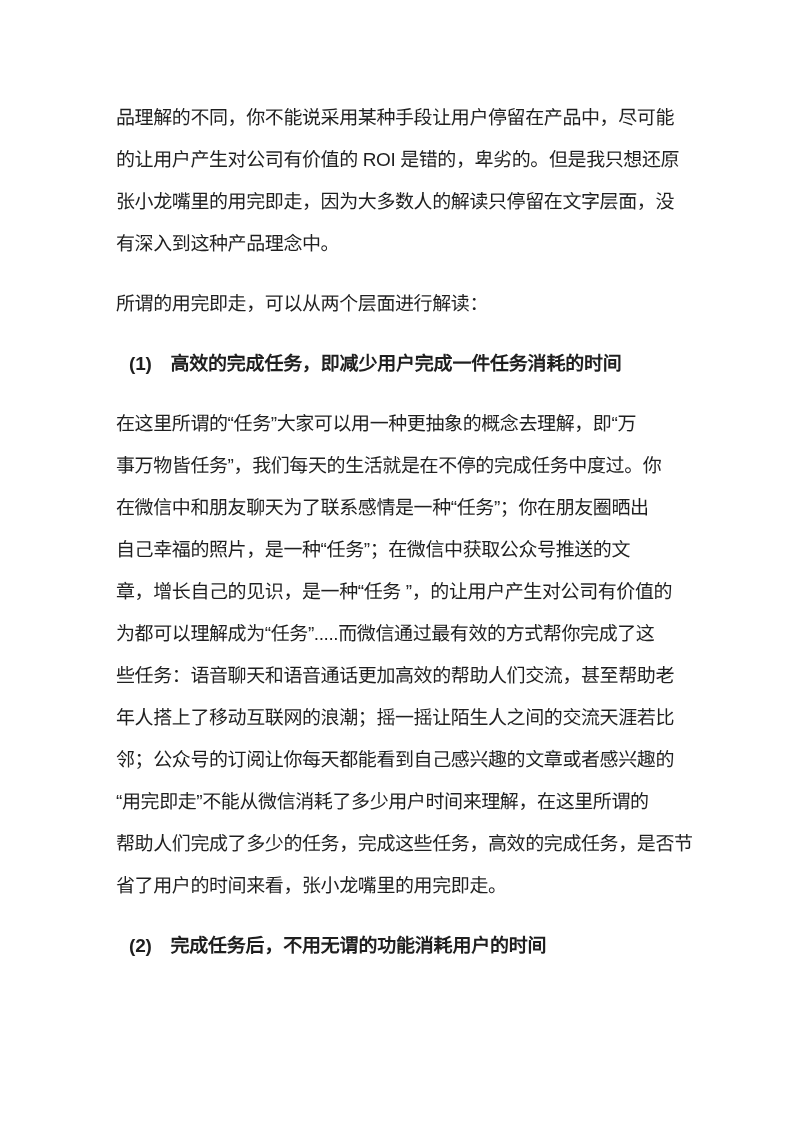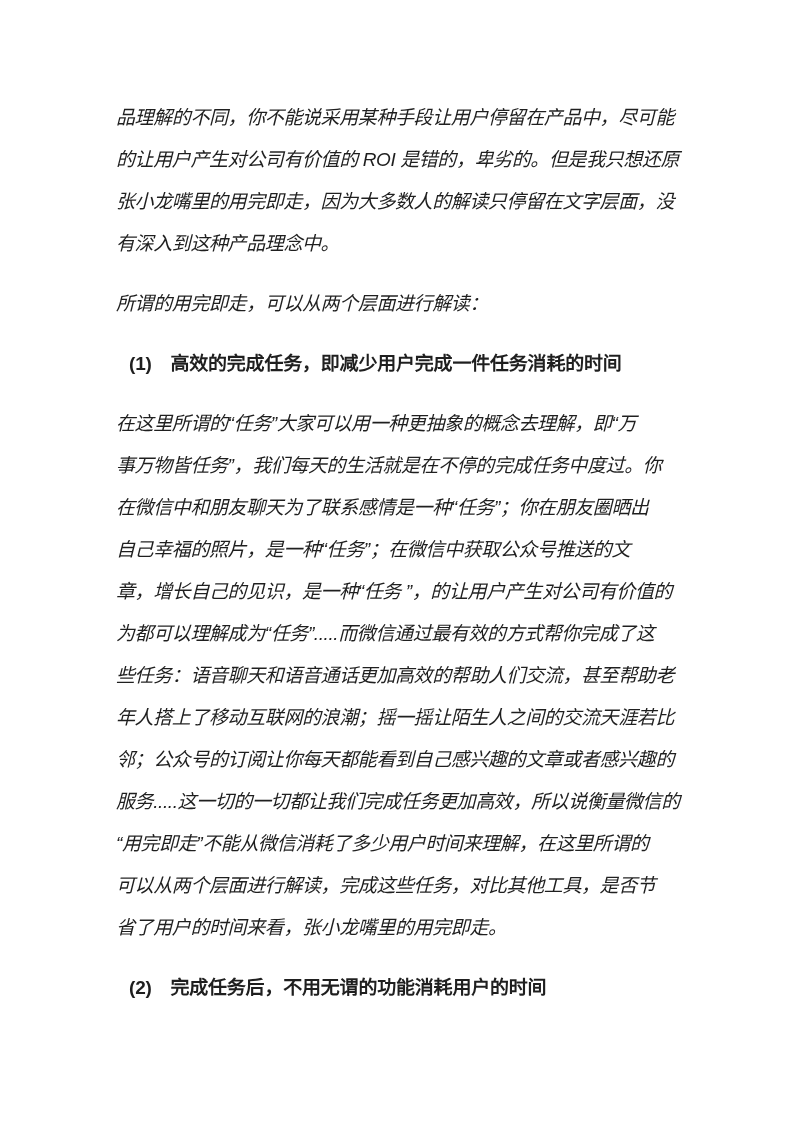--- a/index.html
+++ b/index.html
@@ -20,21 +20,20 @@
     position: absolute;
     top: 97px;
     left: 116px;
     width: 561px;
   }
   .para {
     margin: 0 0 18px 0;
     font-size: 19px;
     font-weight: 400;
     letter-spacing: -0.4px;
-    font-style: italic;
   }
   .heading {
     margin: 0 0 18px 9px;
     padding-left: 4px;
     font-size: 19px;
     font-weight: 700;
     letter-spacing: -0.2px;
   }
   .line {
     display: block;
@@ -67,23 +66,22 @@
     <p class="para">
       <span class="line">在这里所谓的“任务”大家可以用一种更抽象的概念去理解，即“万</span>
       <span class="line">事万物皆任务”，我们每天的生活就是在不停的完成任务中度过。你</span>
       <span class="line">在微信中和朋友聊天为了联系感情是一种“任务”；你在朋友圈晒出</span>
       <span class="line">自己幸福的照片，是一种“任务”；在微信中获取公众号推送的文</span>
       <span class="line">章，增长自己的见识，是一种“任务 ”，的让用户产生对公司有价值的</span>
       <span class="line">为都可以理解成为“任务”.....而微信通过最有效的方式帮你完成了这</span>
       <span class="line">些任务：语音聊天和语音通话更加高效的帮助人们交流，甚至帮助老</span>
       <span class="line">年人搭上了移动互联网的浪潮；摇一摇让陌生人之间的交流天涯若比</span>
       <span class="line">邻；公众号的订阅让你每天都能看到自己感兴趣的文章或者感兴趣的</span>
-      <span class="line">服务.....这一切的一切都让我们完成任务更加高效，所以说衡量微信的</span>
       <span class="line">“用完即走”不能从微信消耗了多少用户时间来理解，在这里所谓的</span>
-      <span class="line">可以从两个层面进行解读，完成这些任务，对比其他工具，是否节</span>
+      <span class="line">帮助人们完成了多少的任务，完成这些任务，高效的完成任务，是否节</span>
       <span class="line">省了用户的时间来看，张小龙嘴里的用完即走。</span>
     </p>
 
     <h2 class="heading">
       <span class="line">(2)　完成任务后，不用无谓的功能消耗用户的时间</span>
     </h2>
 
   </div>
 </div>
 

